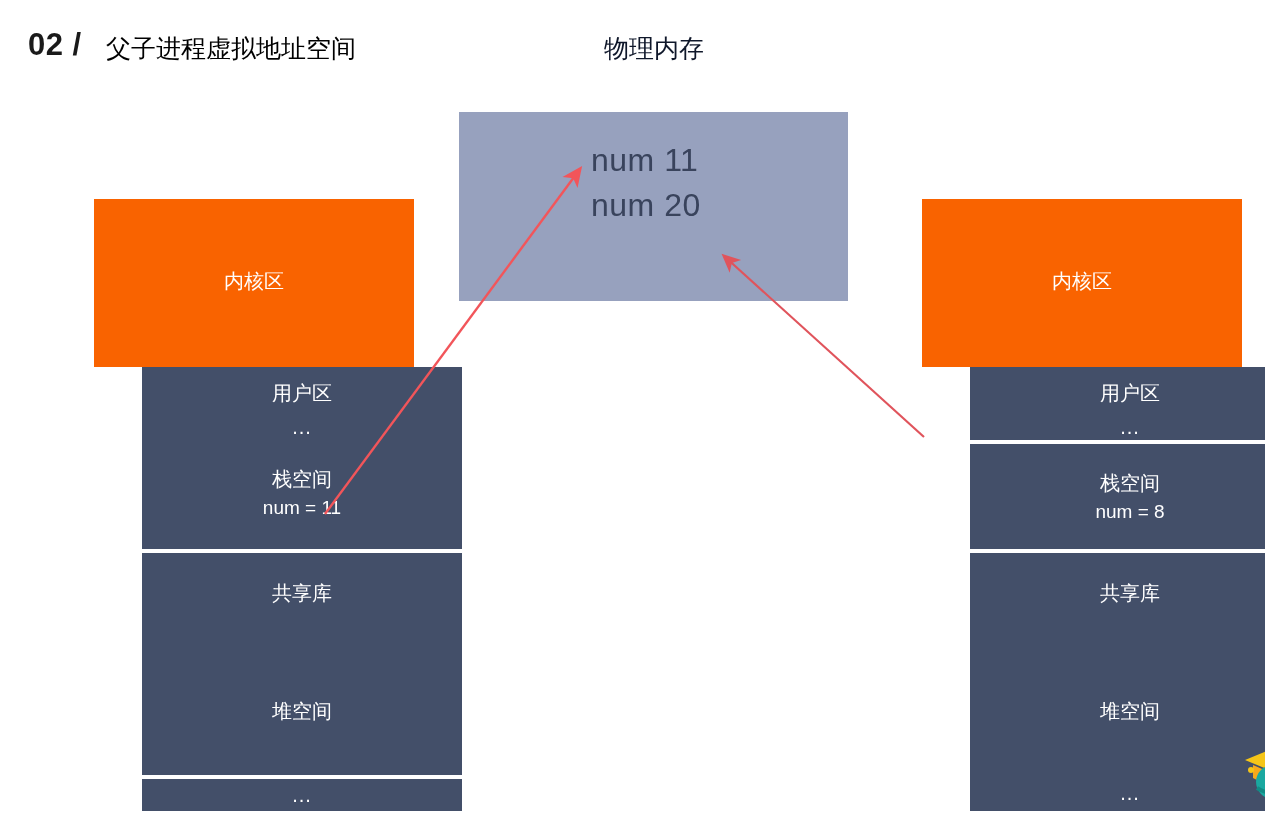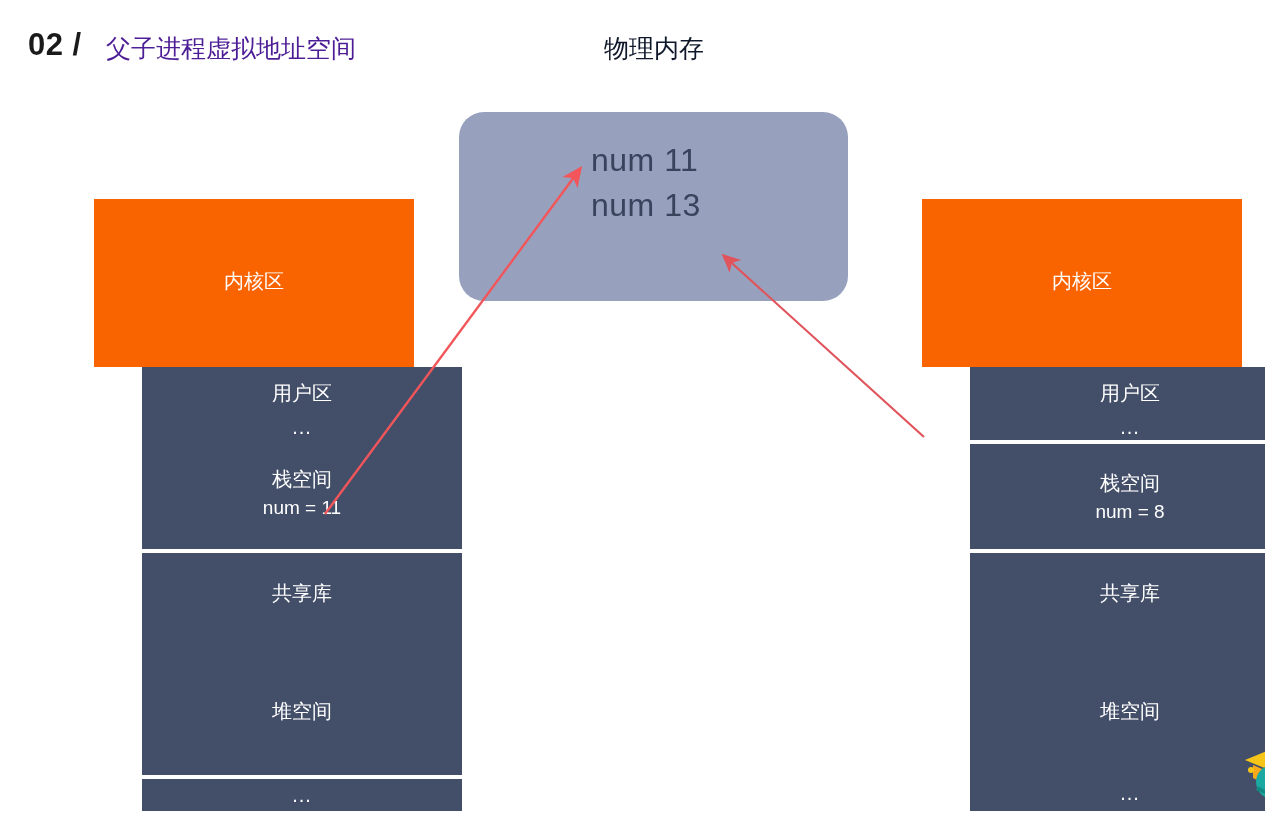--- a/index.html
+++ b/index.html
@@ -32,42 +32,41 @@
     font-weight: bold;
     color: #1a1a1a;
     letter-spacing: 0.5px;
     white-space: nowrap;
   }
   .header-title-left {
     position: absolute;
     left: 96px;
     top: 32px;
     font-size: 25px;
-    color: #4c1d95;
+    color: #000000;
     white-space: nowrap;
   }
   .header-title-right {
     position: absolute;
     left: 594px;
     top: 32px;
     font-size: 25px;
     color: #0f172a;
     white-space: nowrap;
   }
 
   
   .phys-mem {
     position: absolute;
     left: 459px;
     top: 112px;
     width: 389px;
     height: 189px;
     background: #97a1be;
     box-sizing: border-box;
-    border-radius: 25px;
   }
   .phys-mem-lines {
     position: absolute;
     left: 132px;
     top: 26px;
     display: flex;
     flex-direction: column;
   }
   .phys-line {
     font-size: 32px;
@@ -148,21 +147,21 @@
 
 <div class="slide-header">
   <div class="header-number">02 /</div>
   <div class="header-title-left">父子进程虚拟地址空间</div>
   <div class="header-title-right">物理内存</div>
 </div>
 
 <div class="phys-mem">
   <div class="phys-mem-lines">
     <div class="phys-line">num 11</div>
-    <div class="phys-line">num 13</div>
+    <div class="phys-line">num 20</div>
   </div>
 </div>
 
 <div class="addr-space left">
 
   <div class="seg kernel" style="top:0px; height:168px;">
     <div class="seg-label">内核区</div>
   </div>
 
   <div class="seg user" style="top:168px; height:182px; justify-content:flex-start; padding-top:14px;">

